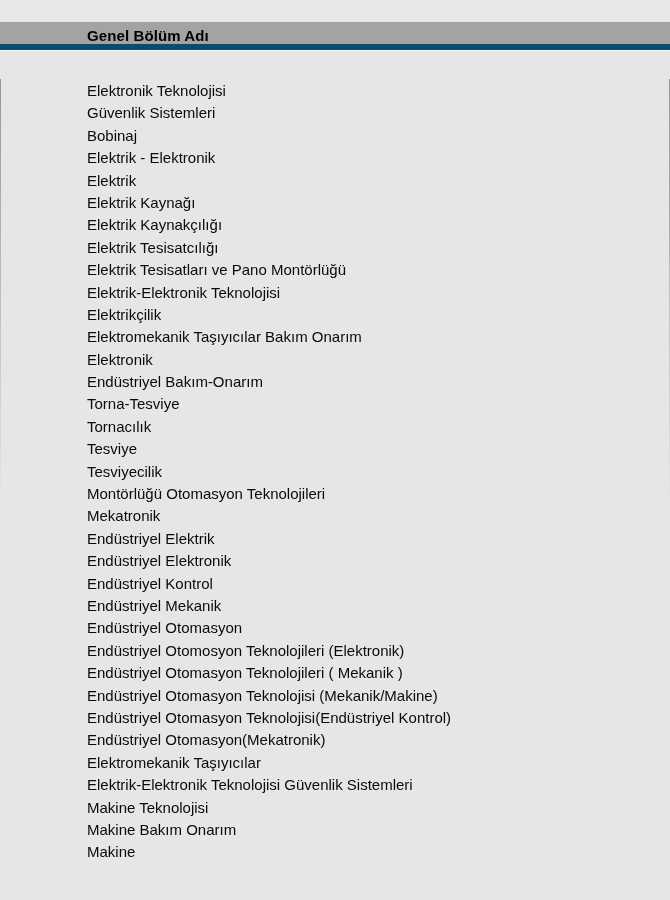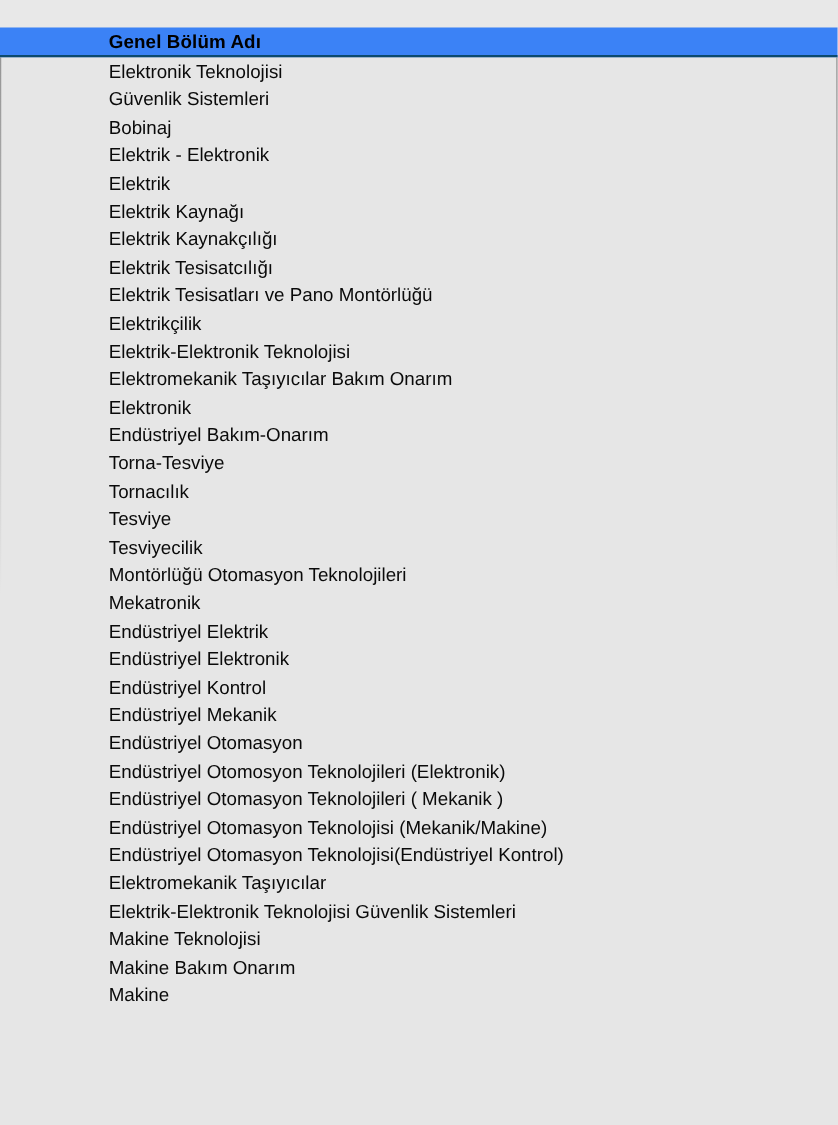--- a/index.html
+++ b/index.html
@@ -17,38 +17,39 @@
     width: 670px;
     height: 900px;
     position: relative;
   }
   .top-strip {
     height: 22px;
     background: #e8e8e8;
   }
   .header-row {
     height: 22px;
-    background: #3b82f6;
+    background: #a3a3a3;
     display: flex;
-    align-items: center;
-    border-bottom: 2px solid #0c4a6e;
+    align-items: flex-end;
+    border-bottom: 6px solid #0c4a6e;
     box-shadow: 0 1px 0 #f6f6f3;
   }
   .header-label {
     padding-left: 87px;
     font-size: 15px;
     font-weight: bold;
     color: #000000;
     white-space: nowrap;
     letter-spacing: 0.1px;
   }
   .rows {
     position: relative;
     background: #e6e6e6;
     padding-top: 1px;
+    margin-top: 29px;
   }
   
   .rows .edge-left,
   .rows .edge-right {
     position: absolute;
     top: 0;
     width: 1px;
     height: 430px;
     background: linear-gradient(to bottom, rgba(70,70,70,0.5), rgba(70,70,70,0));
     pointer-events: none;
@@ -79,39 +80,40 @@
     <span class="edge-right"></span>
   <div class="row">Elektronik Teknolojisi</div>
       <div class="row">Güvenlik Sistemleri</div>
       <div class="row">Bobinaj</div>
       <div class="row">Elektrik - Elektronik</div>
       <div class="row">Elektrik</div>
       <div class="row">Elektrik Kaynağı</div>
       <div class="row">Elektrik Kaynakçılığı</div>
       <div class="row">Elektrik Tesisatcılığı</div>
       <div class="row">Elektrik Tesisatları ve Pano Montörlüğü</div>
+      <div class="row">Elektrik-Elektronik Teknolojisi</div>
       <div class="row">Elektrikçilik</div>
-      <div class="row">Elektrik-Elektronik Teknolojisi</div>
       <div class="row">Elektromekanik Taşıyıcılar Bakım Onarım</div>
       <div class="row">Elektronik</div>
       <div class="row">Endüstriyel Bakım-Onarım</div>
       <div class="row">Torna-Tesviye</div>
       <div class="row">Tornacılık</div>
       <div class="row">Tesviye</div>
       <div class="row">Tesviyecilik</div>
       <div class="row">Montörlüğü Otomasyon Teknolojileri</div>
       <div class="row">Mekatronik</div>
       <div class="row">Endüstriyel Elektrik</div>
       <div class="row">Endüstriyel Elektronik</div>
       <div class="row">Endüstriyel Kontrol</div>
       <div class="row">Endüstriyel Mekanik</div>
       <div class="row">Endüstriyel Otomasyon</div>
       <div class="row">Endüstriyel Otomosyon Teknolojileri (Elektronik)</div>
       <div class="row">Endüstriyel Otomasyon Teknolojileri ( Mekanik )</div>
       <div class="row">Endüstriyel Otomasyon Teknolojisi (Mekanik/Makine)</div>
       <div class="row">Endüstriyel Otomasyon Teknolojisi(Endüstriyel Kontrol)</div>
+      <div class="row">Endüstriyel Otomasyon(Mekatronik)</div>
       <div class="row">Elektromekanik Taşıyıcılar</div>
       <div class="row">Elektrik-Elektronik Teknolojisi Güvenlik Sistemleri</div>
       <div class="row">Makine Teknolojisi</div>
       <div class="row">Makine Bakım Onarım</div>
       <div class="row">Makine</div>
     </div>
 </div>
 
 </body></html>

